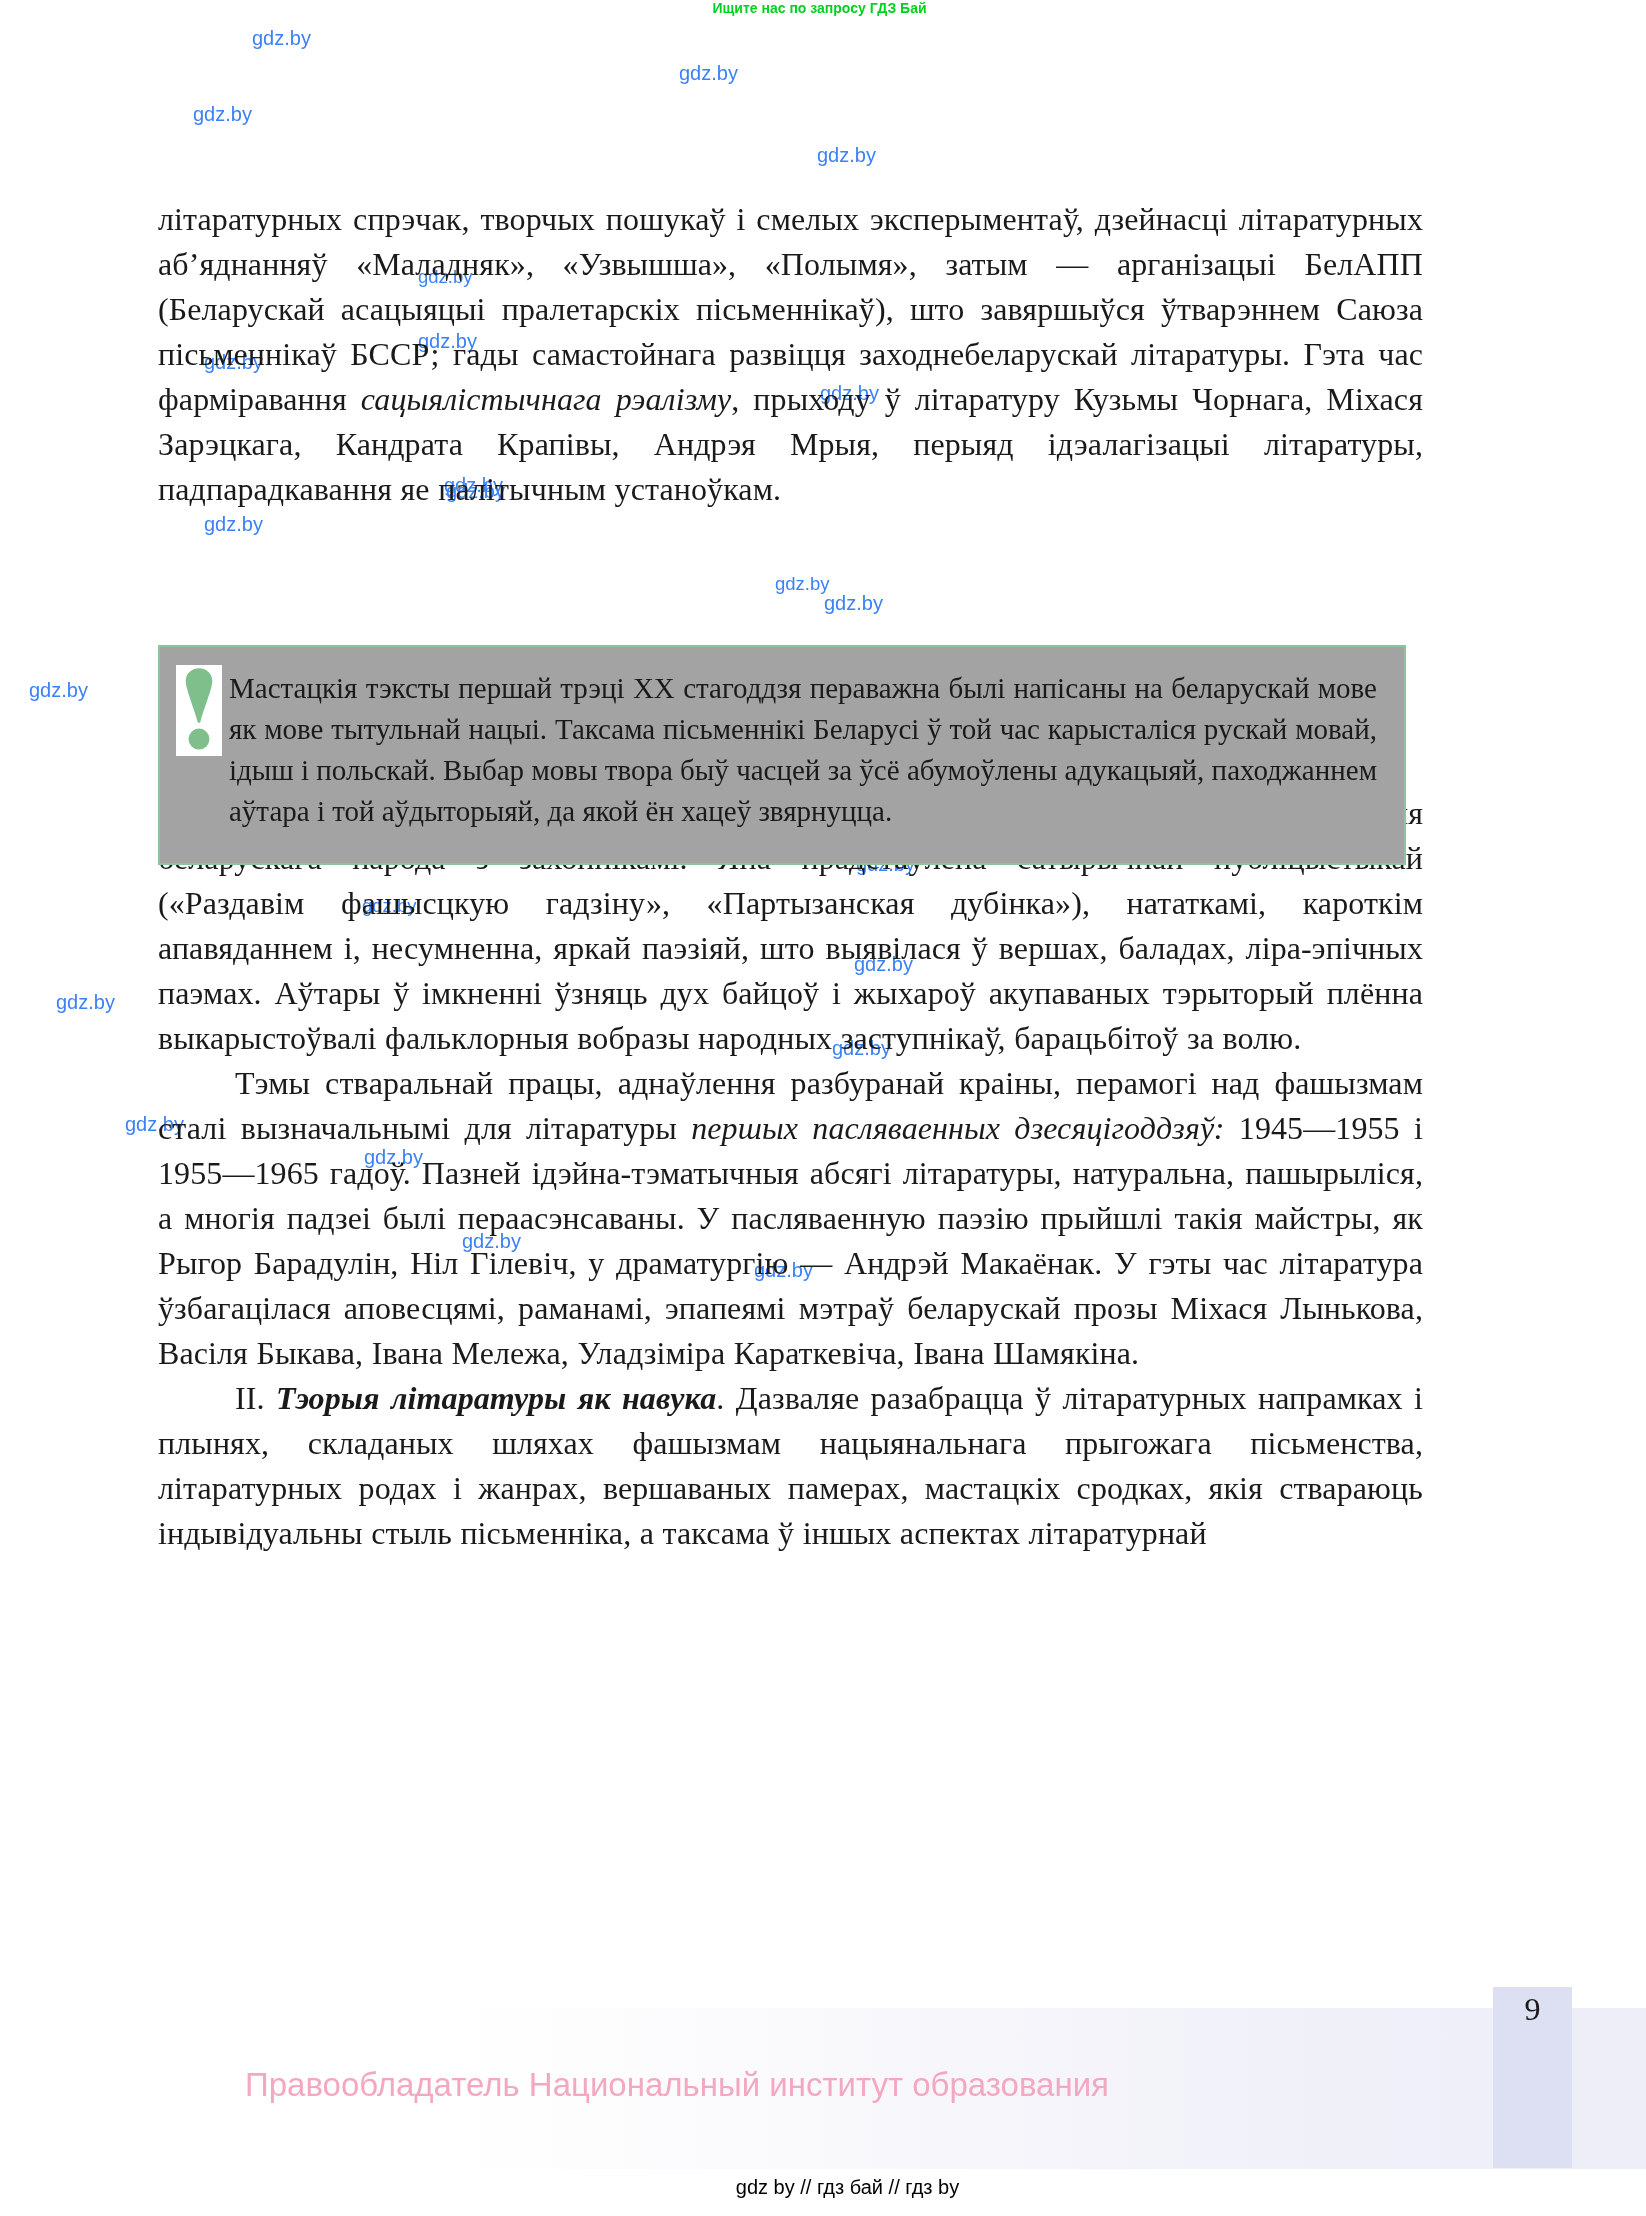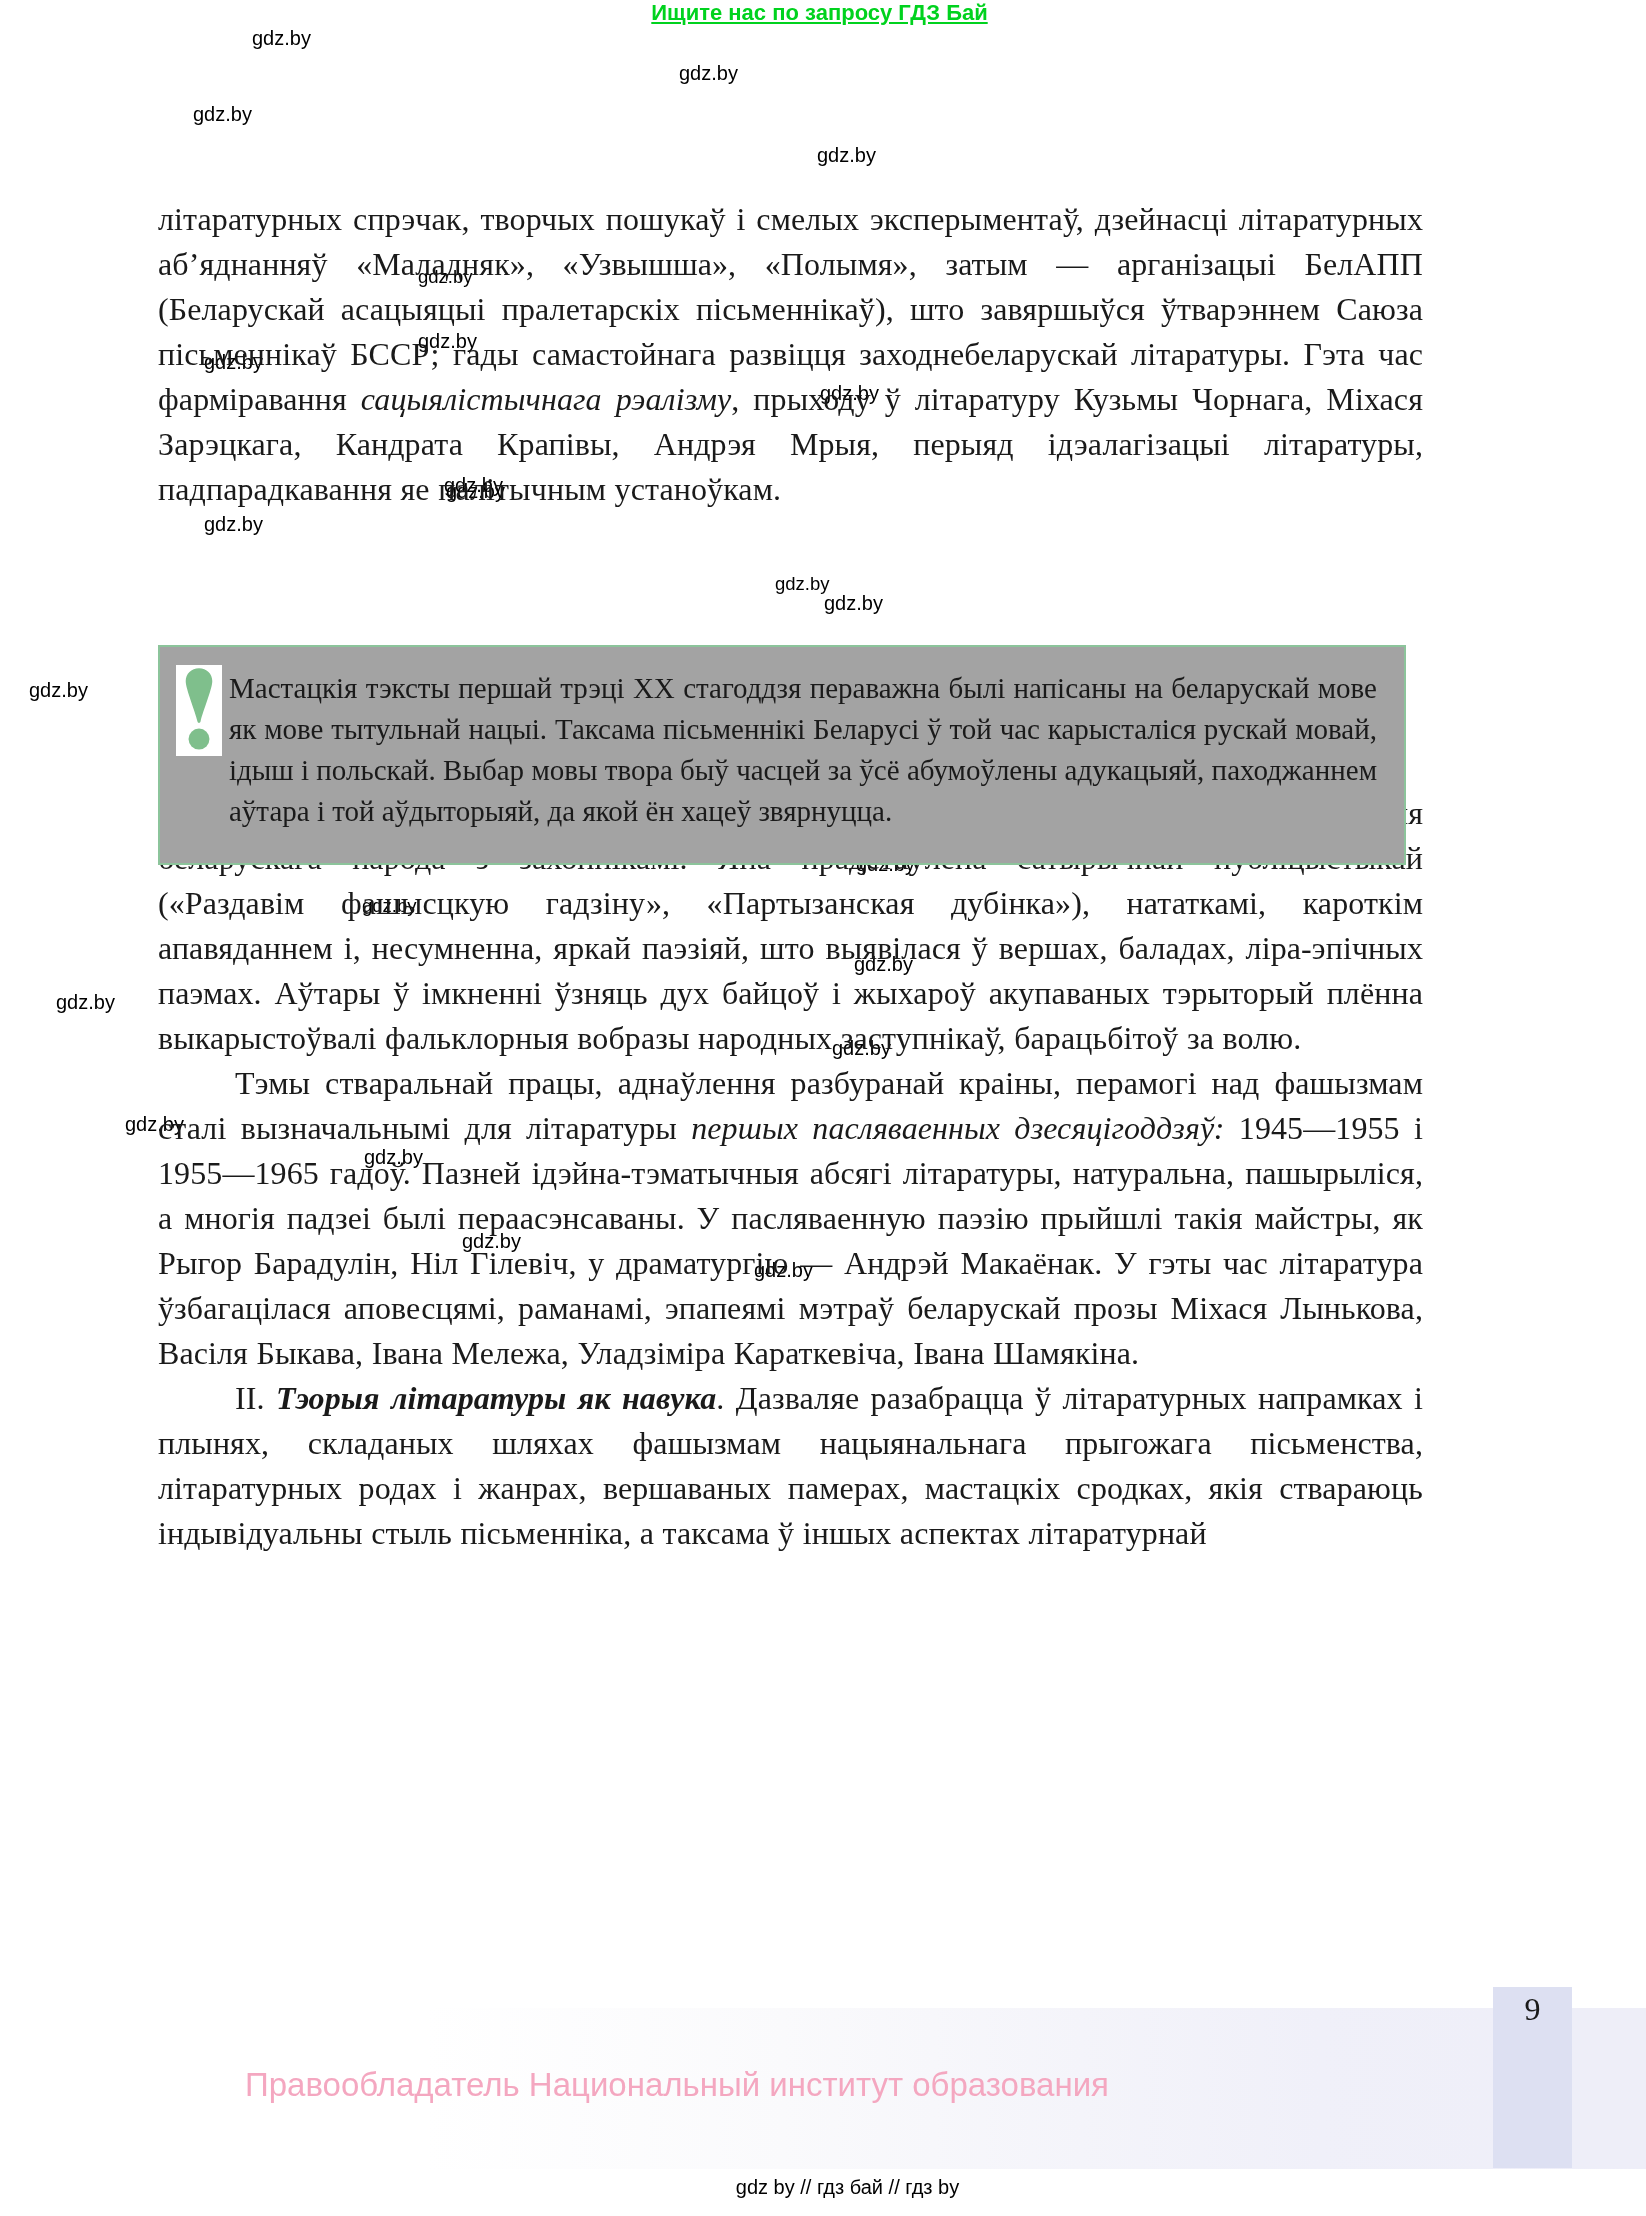--- a/index.html
+++ b/index.html
@@ -20,33 +20,32 @@
   }
 
   
   .promo-banner {
     position: absolute;
     top: 0px;
     left: 0;
     width: 1639px;
     text-align: center;
     font-family: "Liberation Sans", "DejaVu Sans", sans-serif;
-    font-size: 22px;
+    font-size: 14px;
     font-weight: 700;
     color: #00d21e;
     letter-spacing: 0px;
     white-space: nowrap;
-    text-decoration: underline;
   }
 
   
   .wm {
     position: absolute;
     font-family: "Liberation Sans", "DejaVu Sans", sans-serif;
-    color: #000000;
+    color: #3b82f6;
     white-space: nowrap;
     pointer-events: none;
   }
 
   
   .col {
     position: absolute;
     left: 158px;
     top: 197px;
     width: 1265px;

